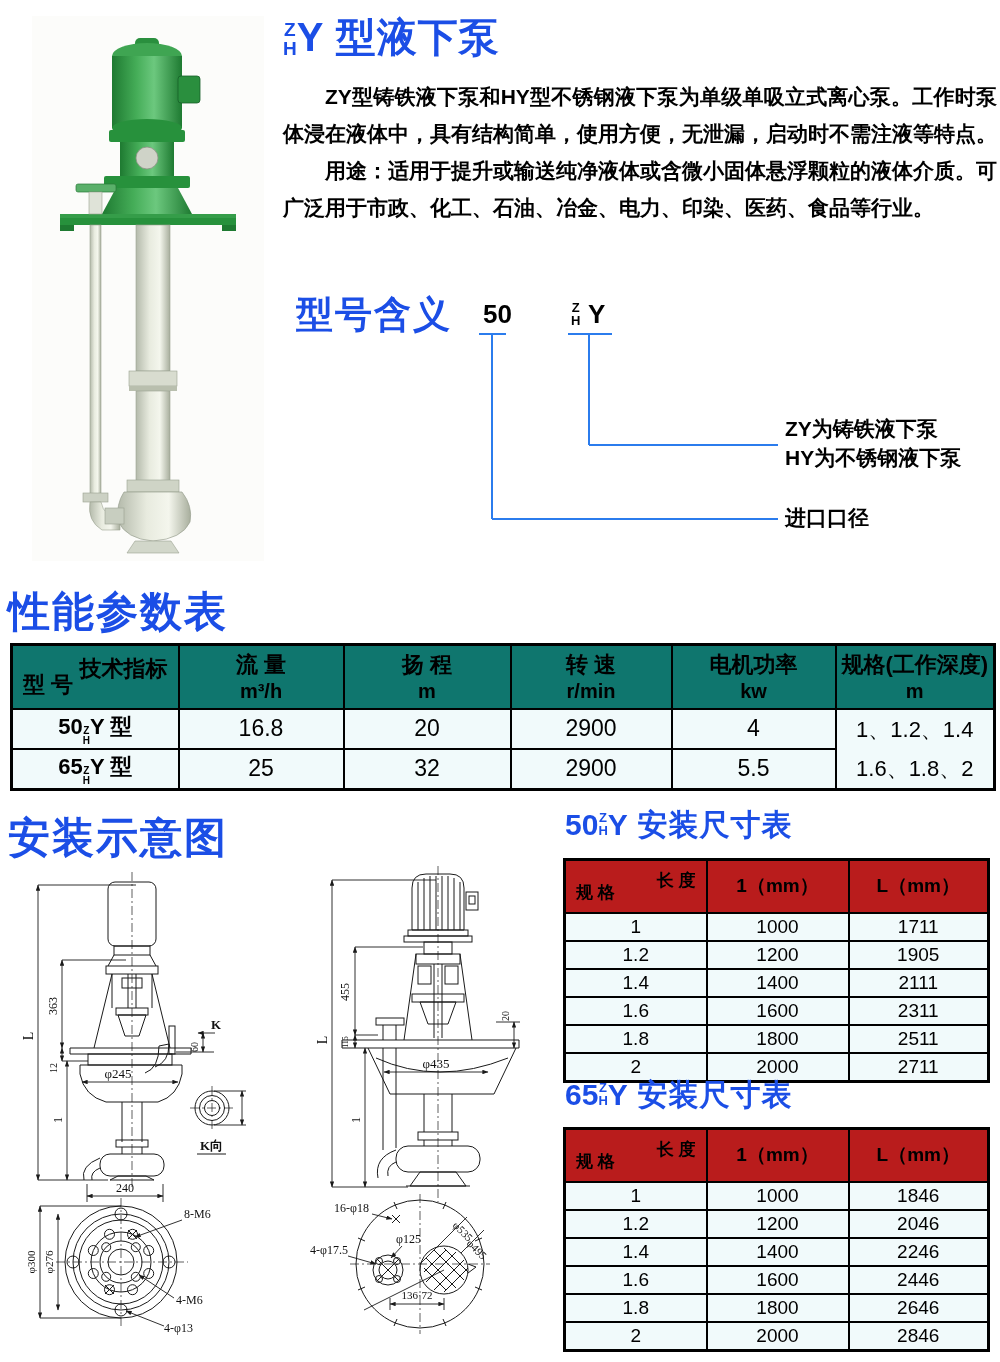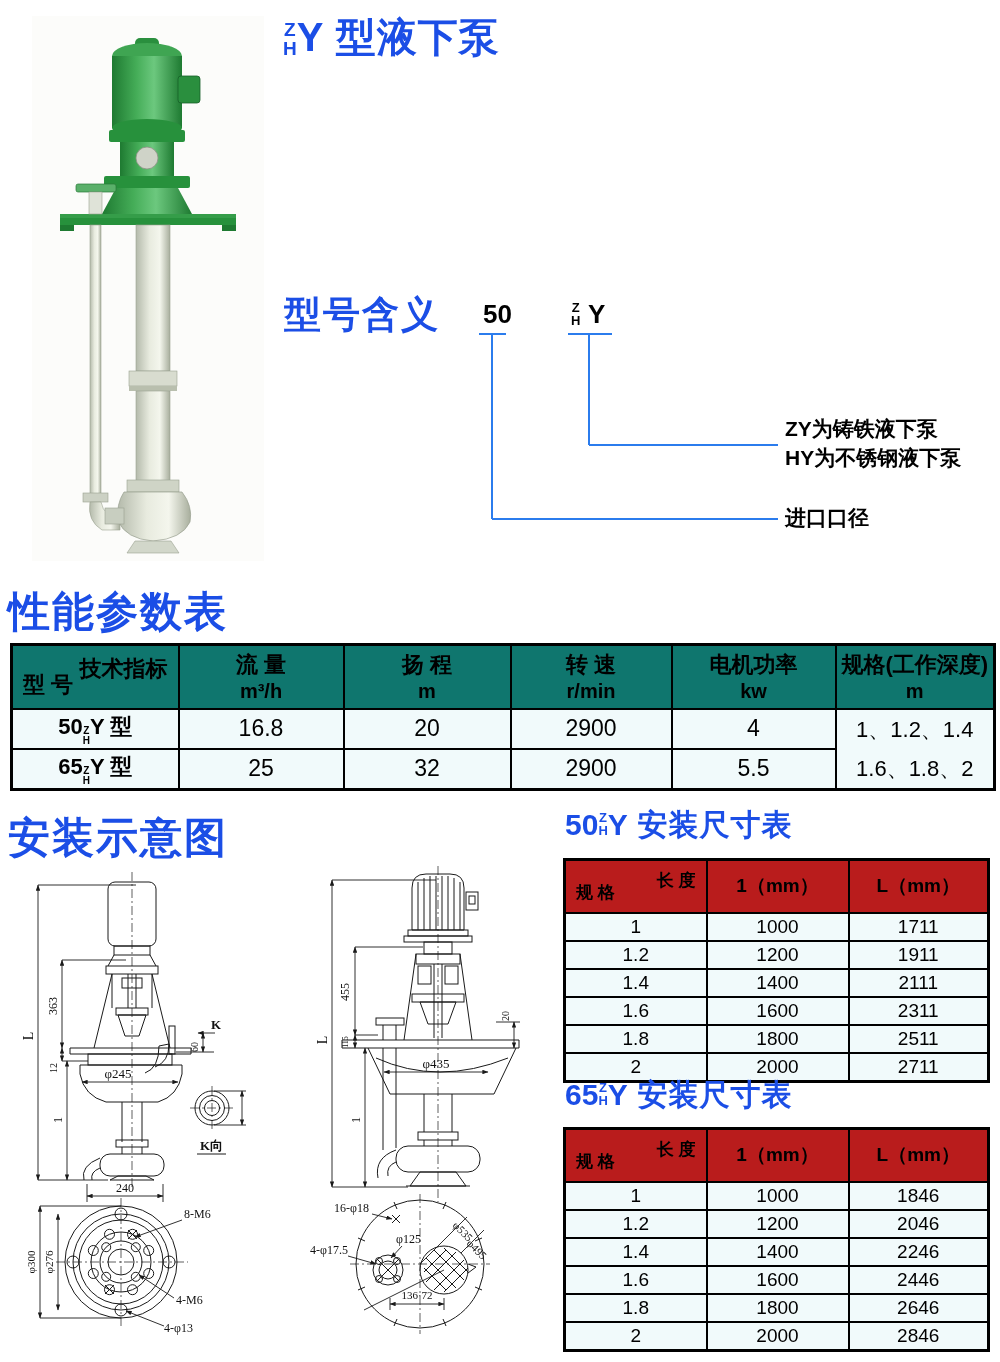--- a/index.html
+++ b/index.html
@@ -107,22 +107,26 @@
   </svg>
 
   <div class="abs h-main blue" style="left:283px;top:16px;">
     <span class="stack big" style="margin-top:4px;">
       <span>Z</span>
       <span>H</span>
     </span>
     <span class="t">Y 型液下泵</span>
   </div>
 
-
-  <div class="abs sec-title blue" style="left:284px;top:290px;font-size:37px;text-align:right;">型号含义</div>
+  <div class="abs para" style="left:283px;top:78px;">
+    <p>ZY型铸铁液下泵和HY型不锈钢液下泵为单级单吸立式离心泵。工作时泵体浸在液体中，具有结构简单，使用方便，无泄漏，启动时不需注液等特点。</p>
+    <p>用途：适用于提升或输送纯净液体或含微小固体悬浮颗粒的液体介质。可广泛用于市政、化工、石油、冶金、电力、印染、医药、食品等行业。</p>
+  </div>
+
+  <div class="abs sec-title blue" style="left:296px;top:290px;font-size:37px;text-align:right;">型号含义</div>
   <div class="abs code-num" style="left:483px;top:299px;">50</div>
   <span class="abs stack mid" style="left:571px;top:301px;">
     <span>Z</span>
     <span>H</span>
   </span>
   <div class="abs code-num" style="left:588px;top:299px;">Y</div>
   <svg class="abs" style="left:430px;top:300px;" width="360" height="235" viewBox="0 0 360 235">
     <line class="blu" x1="49" y1="34" x2="76" y2="34"></line>
     <line class="blu" x1="62" y1="34" x2="62" y2="219"></line>
     <line class="blu" x1="62" y1="219" x2="348" y2="219"></line>
@@ -476,21 +480,21 @@
       <td>L（mm）</td>
     </tr>
     <tr>
           <td>1</td>
           <td>1000</td>
           <td>1711</td>
         </tr>
     <tr>
           <td>1.2</td>
           <td>1200</td>
-          <td>1911</td>
+          <td>1905</td>
         </tr>
     <tr>
           <td>1.4</td>
           <td>1400</td>
           <td>2111</td>
         </tr>
     <tr>
           <td>1.6</td>
           <td>1600</td>
           <td>2311</td>

